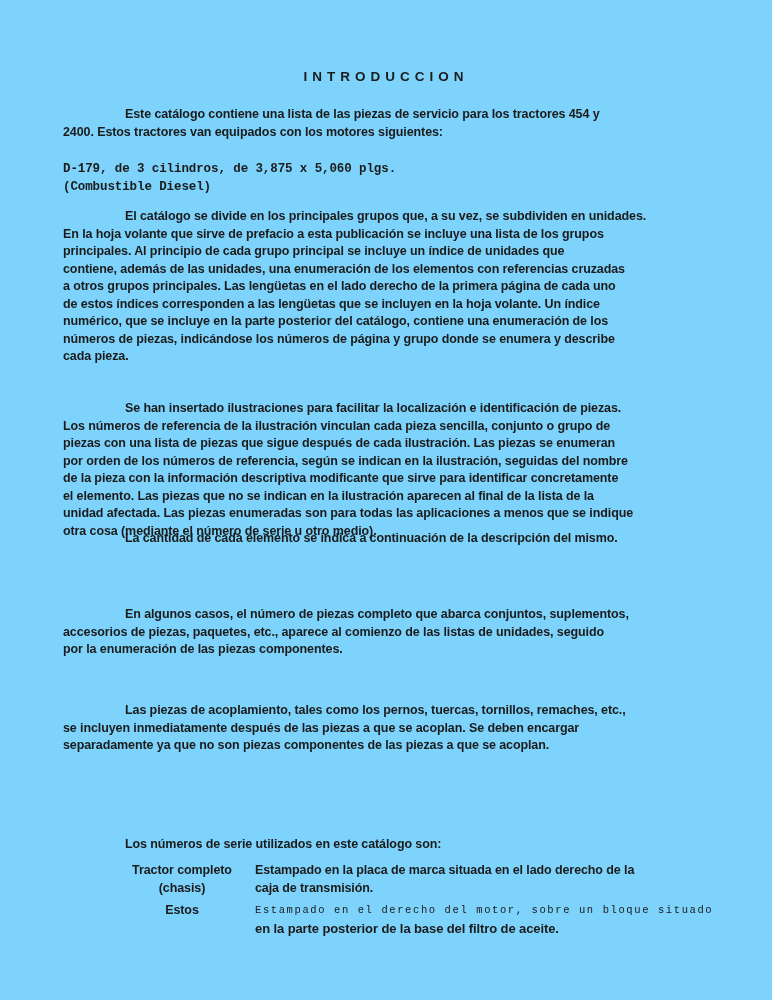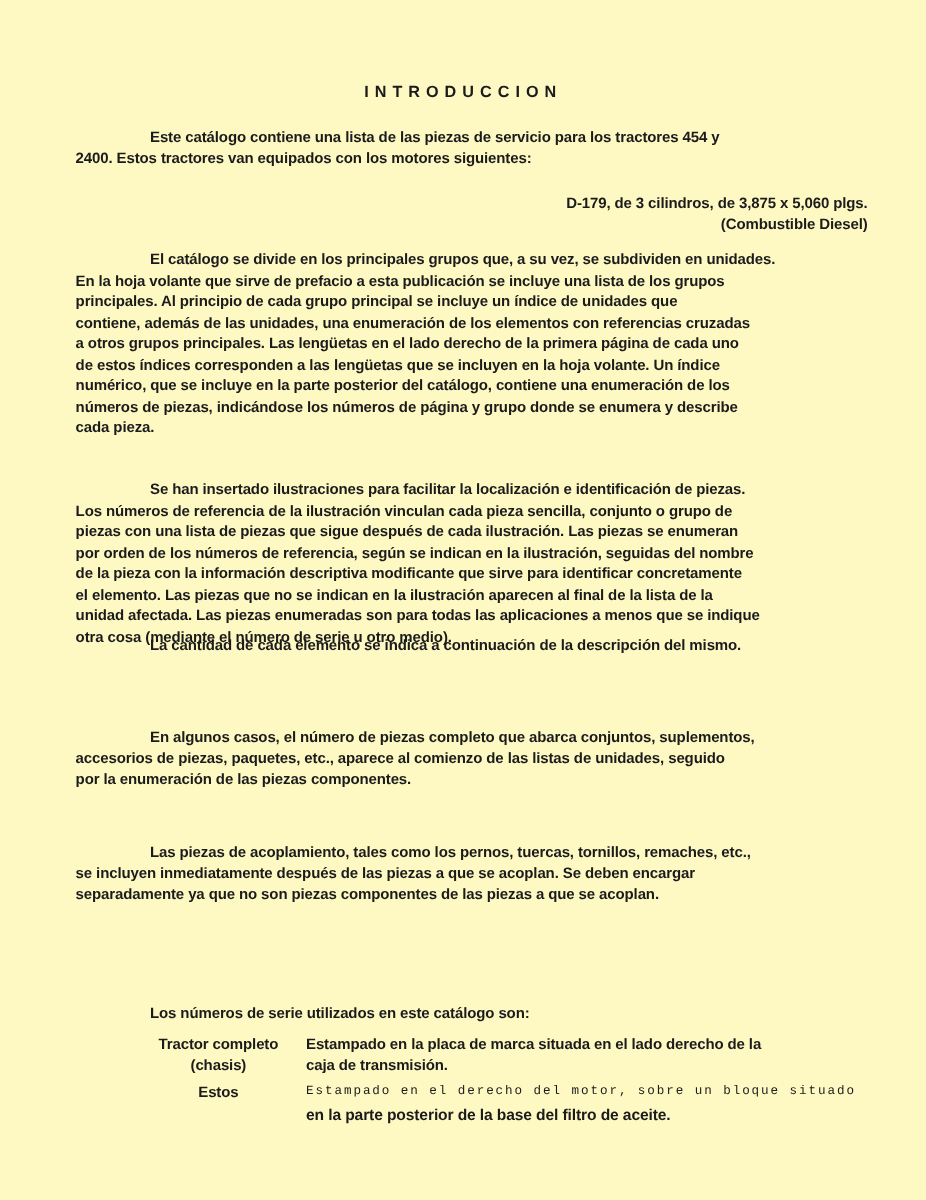--- a/index.html
+++ b/index.html
@@ -5,42 +5,43 @@
   html, body {
     margin: 0;
     padding: 0;
     background: #e8e8e8;
   }
   .page {
     position: relative;
     width: 772px;
     height: 1000px;
     margin: 0 auto;
-    background: #fef9c3;
+    background: #7dd3fc;
     font-family: "Liberation Sans", sans-serif;
     color: #1b1b1b;
     overflow: hidden;
   }
   .block {
     position: absolute;
     white-space: pre-line;
     font-size: 12.5px;
     line-height: 17.5px;
     font-weight: bold;
     letter-spacing: -0.1px;
   }
   .col {
     left: 63px;
     width: 660px;
   }
   .indent {
     text-indent: 62px;
   }
   .center {
-    text-align: right;
+    text-align: left;
+    font-family: Liberation Mono, monospace;
   }
   .title {
     left: 0;
     width: 772px;
     text-align: center;
     font-size: 13.5px;
     letter-spacing: 5px;
     font-weight: bold;
   }
   .caps {

